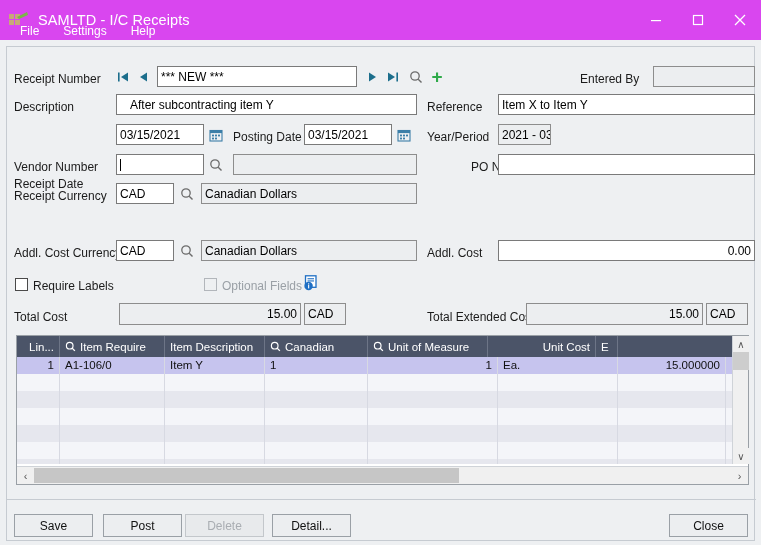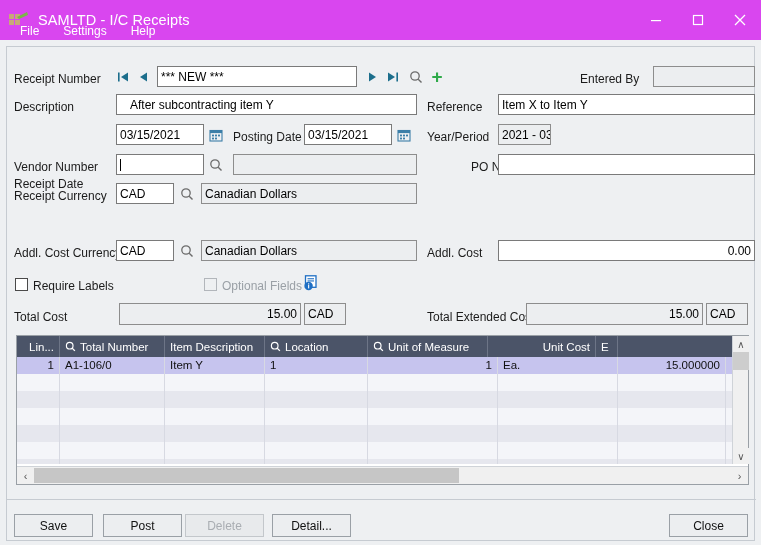--- a/index.html
+++ b/index.html
@@ -392,33 +392,33 @@
             <div class="gh num" style="width: 43px;">
               <span>Lin...</span>
             </div>
             <div class="gh" style="width: 105px;">
               <span class="gicon">
                 <svg width="11" height="11" viewBox="0 0 14 14">
                   <circle cx="6" cy="6" r="4.2" fill="none" stroke="#ffffff" stroke-width="1.5"></circle>
                   <path d="M9.2 9.2 L12.6 12.6" stroke="#ffffff" stroke-width="1.6"></path>
                 </svg>
               </span>
-              <span>Total Number</span>
+              <span>Item Require</span>
             </div>
             <div class="gh" style="width: 100px;">
               <span>Item Description</span>
             </div>
             <div class="gh" style="width: 103px;">
               <span class="gicon">
                 <svg width="11" height="11" viewBox="0 0 14 14">
                   <circle cx="6" cy="6" r="4.2" fill="none" stroke="#ffffff" stroke-width="1.5"></circle>
                   <path d="M9.2 9.2 L12.6 12.6" stroke="#ffffff" stroke-width="1.6"></path>
                 </svg>
               </span>
-              <span>Location</span>
+              <span>Canadian</span>
             </div>
             <div class="gh" style="width: 120px;">
               <span class="gicon">
                 <svg width="11" height="11" viewBox="0 0 14 14">
                   <circle cx="6" cy="6" r="4.2" fill="none" stroke="#ffffff" stroke-width="1.5"></circle>
                   <path d="M9.2 9.2 L12.6 12.6" stroke="#ffffff" stroke-width="1.6"></path>
                 </svg>
               </span>
               <span>Unit of Measure</span>
             </div>

